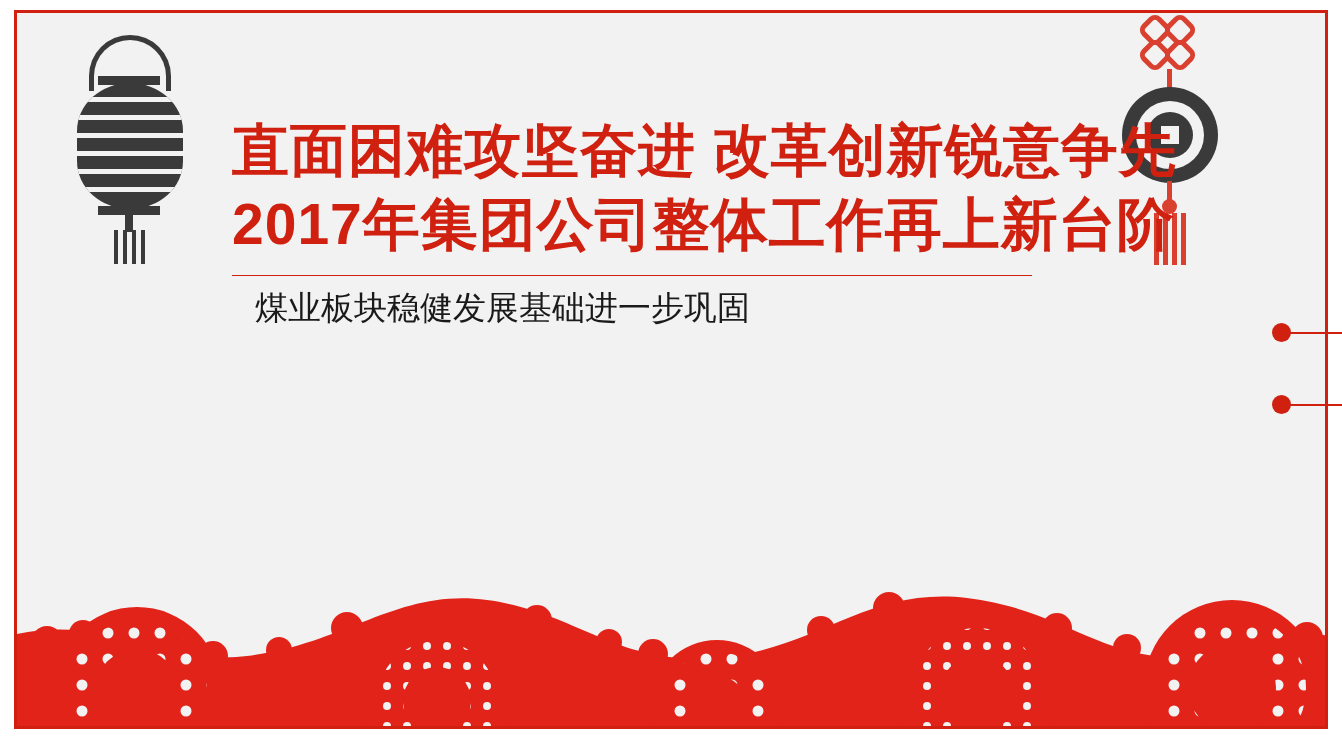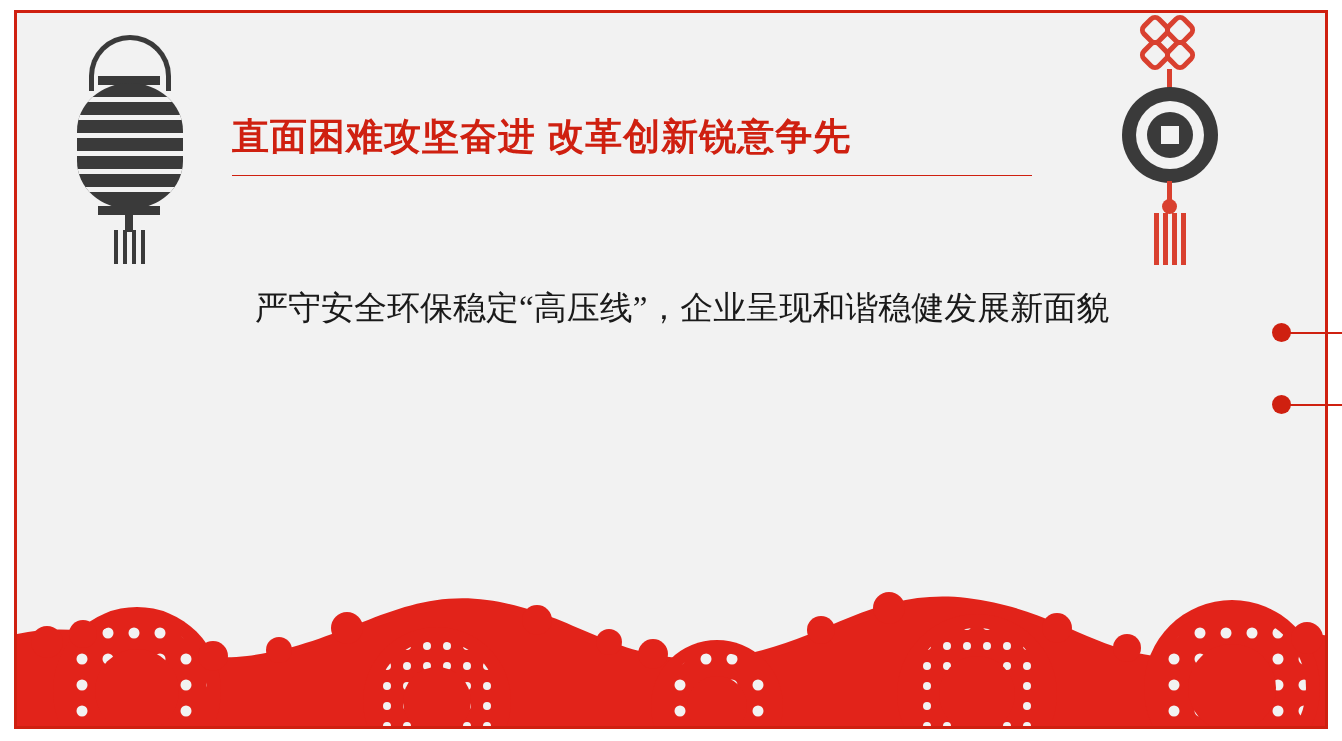--- a/index.html
+++ b/index.html
@@ -212,21 +212,21 @@
   .title-wrap {
     position: absolute;
     left: 215px;
     top: 100px;
     width: 860px;
   }
   .title-line {
     color: #cf2010;
     font-family: "Liberation Sans", sans-serif;
     font-weight: bold;
-    font-size: 37px;
+    font-size: 57px;
     line-height: 1.30;
     letter-spacing: 1px;
     white-space: nowrap;
   }
   .title-rule {
     margin-top: 14px;
     width: 800px;
     height: 1px;
     background: #cf2010;
   }
@@ -331,25 +331,26 @@
       <div class="fringe">
         <i style="left:0"></i>
           <i style="left:9px"></i>
           <i style="left:18px"></i>
           <i style="left:27px"></i>
       </div>
     </div>
 
     <div class="title-wrap">
       <div class="title-line">直面困难攻坚奋进  改革创新锐意争先</div>
+      <div class="title-line">2017年集团公司整体工作再上新台阶</div>
       <div class="title-rule"></div>
     </div>
 
     <div class="bullets">
-      <div class="bullet">严守安全环保稳定“高压线”，企业呈现和谐稳健发展新面貌</div>
+      <div class="bullet">煤业板块稳健发展基础进一步巩固</div>
     </div>
 
     <svg class="papercut" viewBox="0 0 1312 210" preserveAspectRatio="none">
       <defs>
         <pattern id="lacedots" width="26" height="26" patternUnits="userSpaceOnUse">
           <circle cx="13" cy="13" r="5.5" fill="#f2f2f2"></circle>
         </pattern>
         <pattern id="lacedots2" width="20" height="20" patternUnits="userSpaceOnUse">
           <circle cx="10" cy="10" r="4" fill="#f2f2f2"></circle>
         </pattern>

